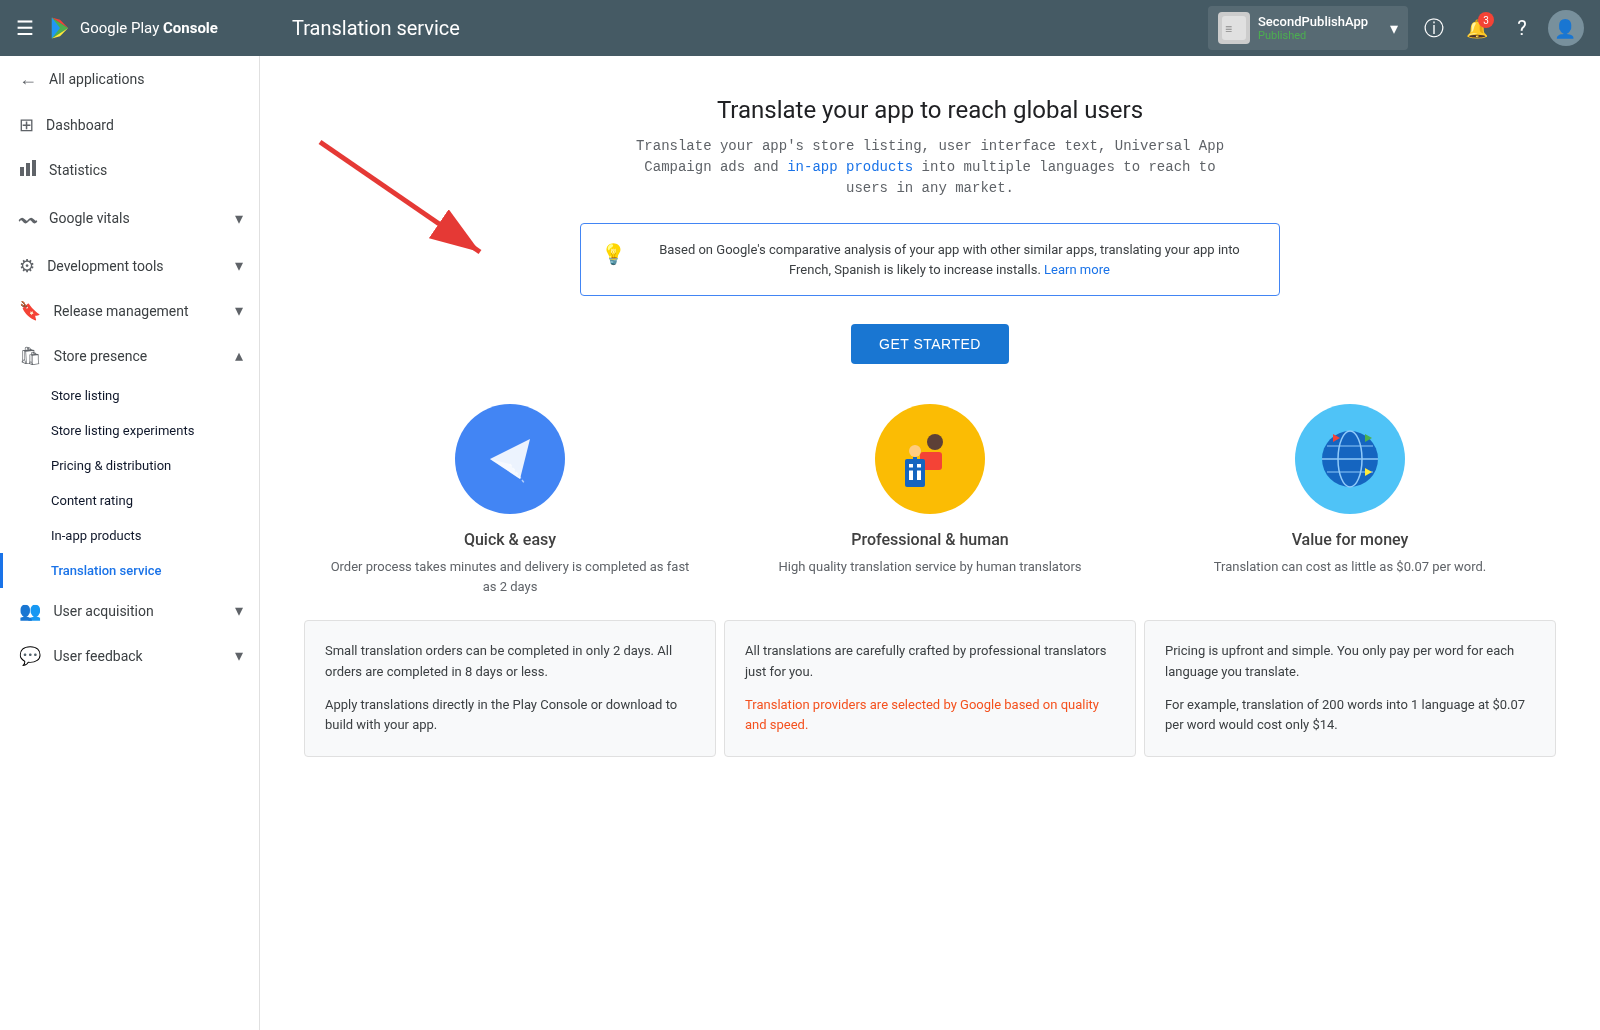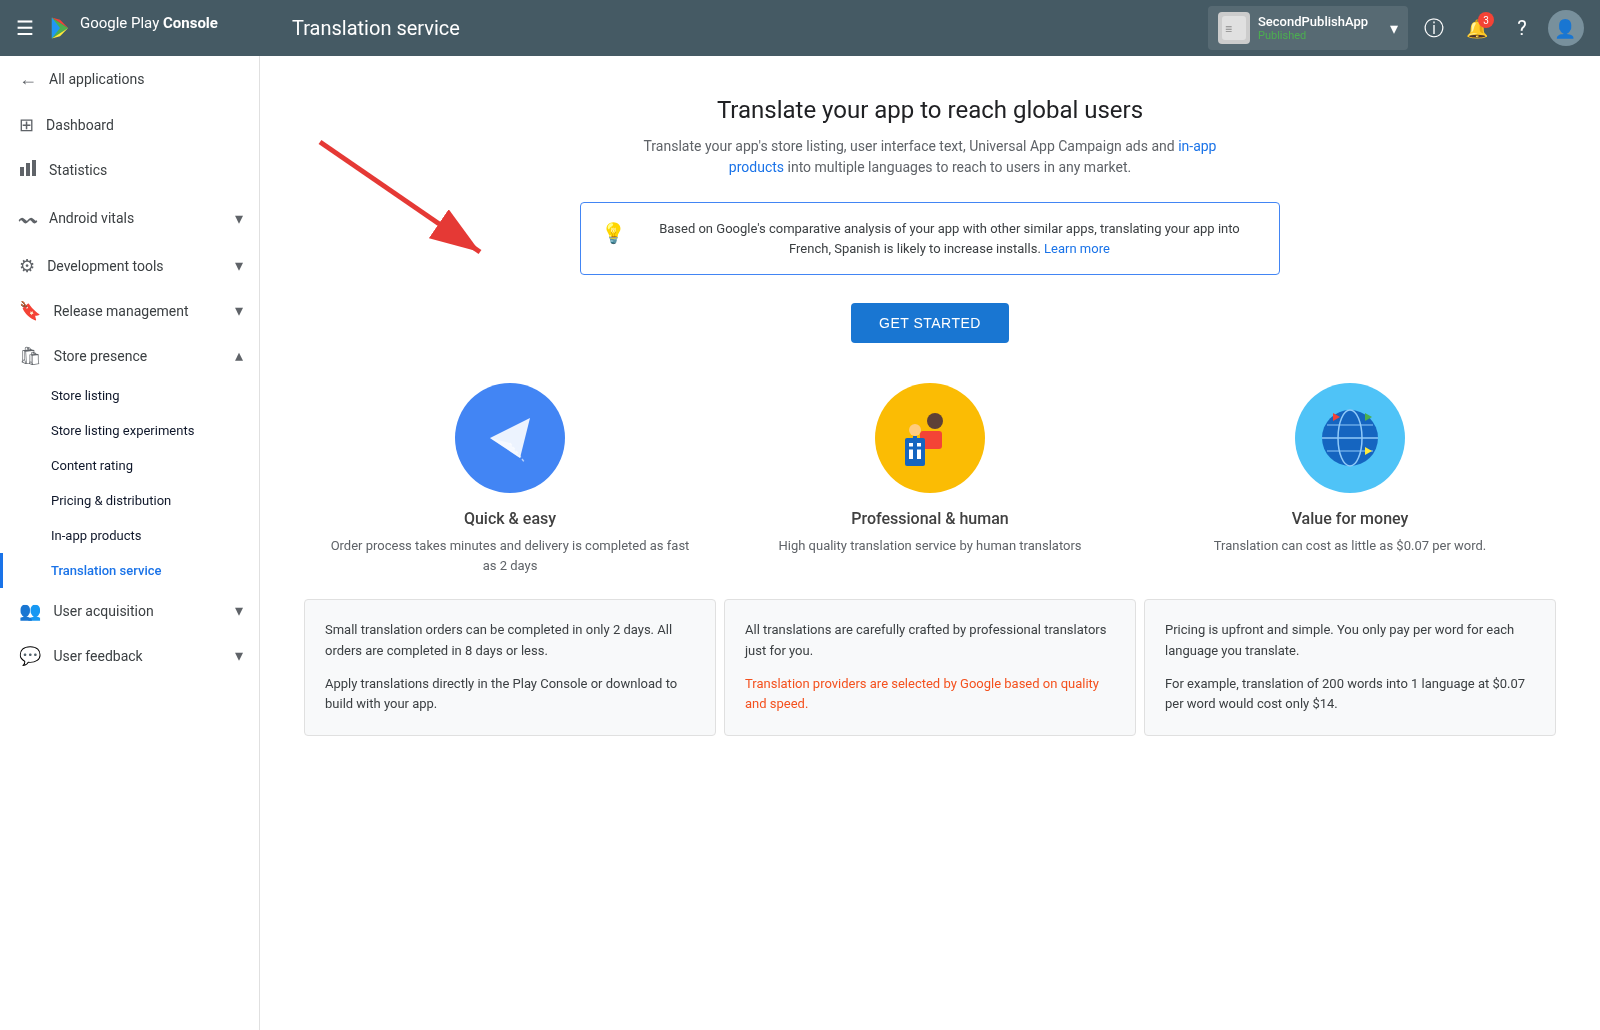--- a/index.html
+++ b/index.html
@@ -22,21 +22,21 @@
       width: 260px;
       flex-shrink: 0;
     }
     .hamburger-icon {
       color: #fff;
       font-size: 20px;
       cursor: pointer;
     }
     .logo-area {
       display: flex;
-      align-items: flex-start;
+      align-items: center;
       gap: 6px;
     }
     .logo-icon {
       width: 28px;
       height: 28px;
     }
     .topbar-center {
       flex: 1;
       display: flex;
       align-items: center;
@@ -179,20 +179,21 @@
       font-weight: 400;
       color: #202124;
       margin-bottom: 12px;
     }
     .translation-hero p {
       font-size: 14px;
       color: #5f6368;
       max-width: 600px;
       margin: 0 auto;
       line-height: 1.5;
+      font-family: Liberation Mono, monospace;
     }
     .translation-hero p a {
       color: #1a73e8;
       text-decoration: none;
     }
 
     .info-box {
       border: 1px solid #4285f4;
       border-radius: 4px;
       padding: 16px 20px;
@@ -350,21 +351,21 @@
             <rect x="1" y="8" width="4" height="9" fill="#5f6368"></rect>
             <rect x="7" y="4" width="4" height="13" fill="#5f6368"></rect>
             <rect x="13" y="1" width="4" height="16" fill="#5f6368"></rect>
           </svg>
       </span>
       <span class="label">Statistics</span>
     </div>
 
     <div class="sidebar-item">
       <span class="icon">〰</span>
-      <span class="label">Android vitals</span>
+      <span class="label">Google vitals</span>
       <span class="chevron">▾</span>
     </div>
 
     <div class="sidebar-item">
       <span class="icon">⚙</span>
       <span class="label">Development tools</span>
       <span class="chevron">▾</span>
     </div>
 
     <div class="sidebar-item">
@@ -379,24 +380,24 @@
       <span class="chevron">▴</span>
     </div>
 
     <div class="sidebar-sub-item">
       <span>Store listing</span>
     </div>
     <div class="sidebar-sub-item">
       <span>Store listing experiments</span>
     </div>
     <div class="sidebar-sub-item">
+      <span>Pricing &amp; distribution</span>
+    </div>
+    <div class="sidebar-sub-item">
       <span>Content rating</span>
-    </div>
-    <div class="sidebar-sub-item">
-      <span>Pricing &amp; distribution</span>
     </div>
     <div class="sidebar-sub-item">
       <span>In-app products</span>
     </div>
     <div class="sidebar-sub-item active">
       <span>Translation service</span>
     </div>
 
     <div class="sidebar-item">
       <span class="icon">👥</span>

